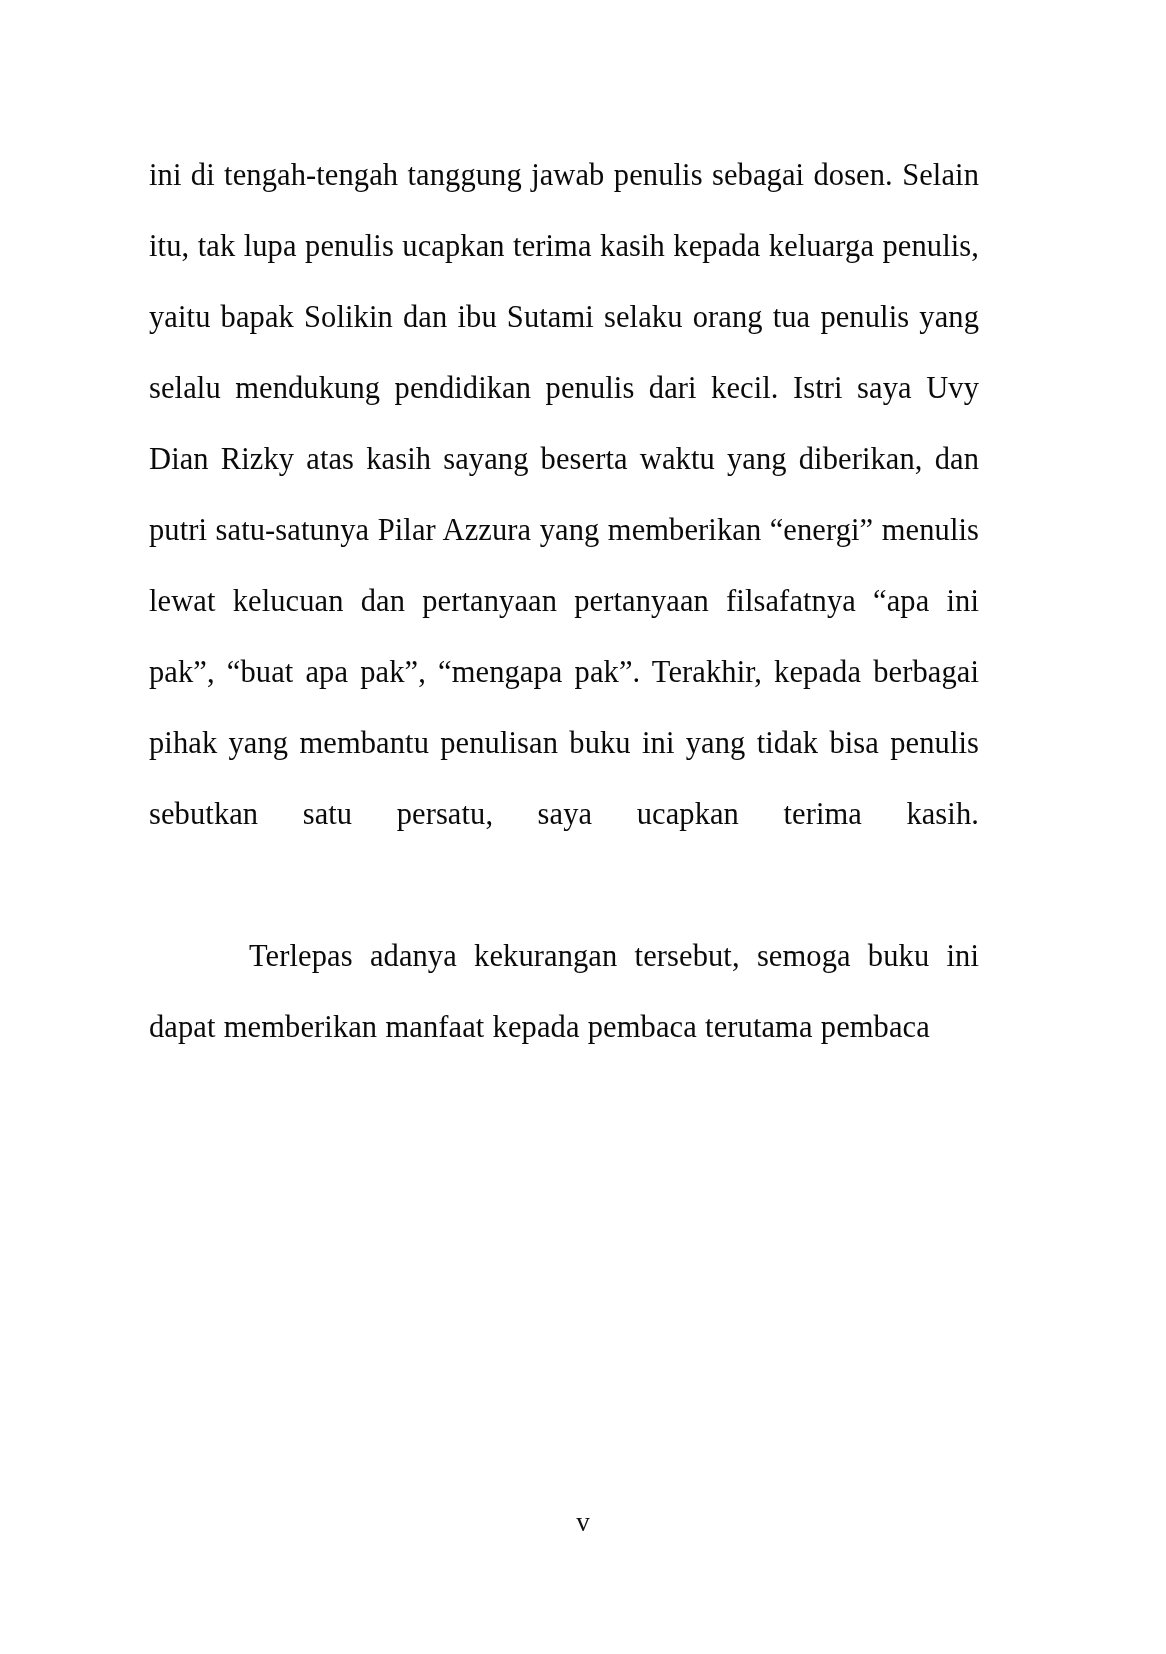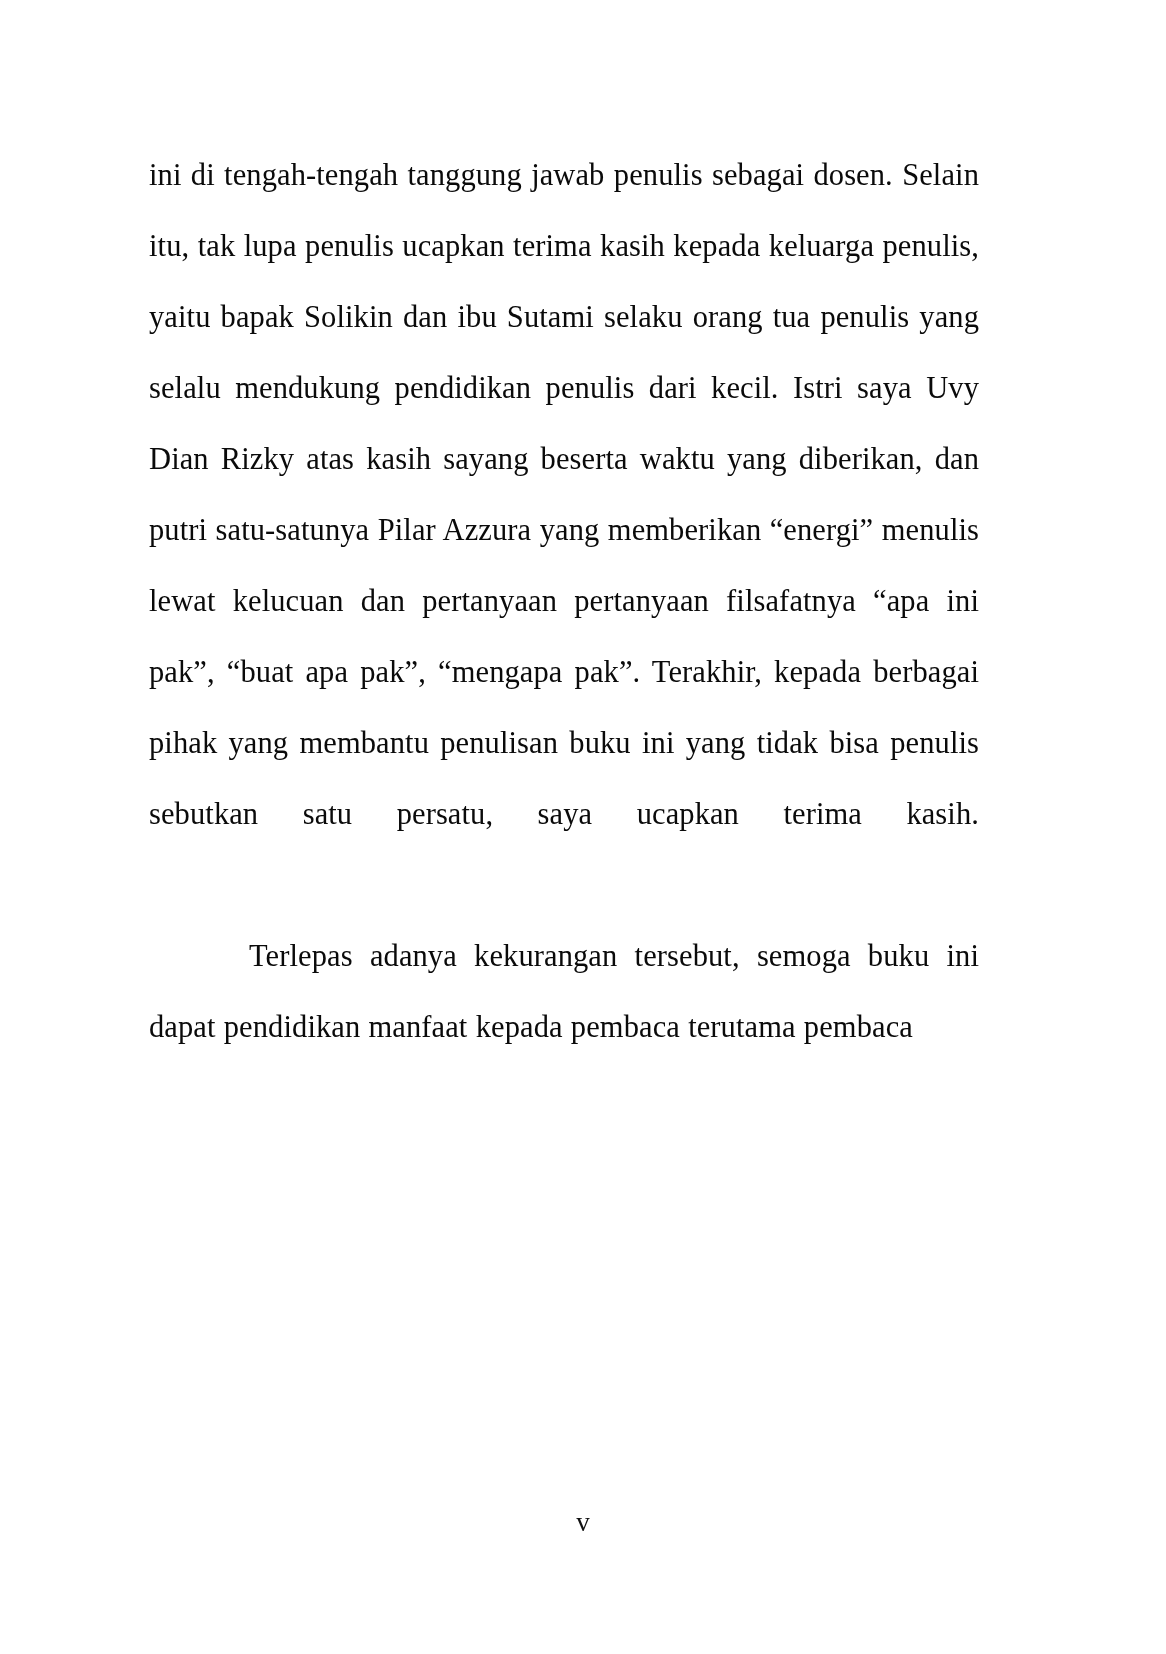--- a/index.html
+++ b/index.html
@@ -65,19 +65,19 @@
 </head>
 <body>
 
 <div class="page">
 
   <div class="text-block">
 
     <p class="para">ini di tengah-tengah tanggung jawab penulis sebagai dosen. Selain itu, tak lupa penulis ucapkan terima kasih  kepada keluarga penulis, yaitu  bapak Solikin dan ibu Sutami selaku orang tua penulis yang selalu mendukung pendidikan penulis dari kecil. Istri saya Uvy Dian Rizky atas kasih sayang beserta waktu yang diberikan, dan putri satu-satunya Pilar Azzura yang memberikan “energi” menulis lewat kelucuan dan pertanyaan pertanyaan filsafatnya “apa ini pak”, “buat apa pak”, “mengapa pak”. Terakhir, kepada berbagai pihak yang membantu penulisan buku ini yang tidak bisa penulis sebutkan satu persatu, saya ucapkan terima kasih.</p>
 
 
-    <p class="para indented no-stretch">Terlepas adanya kekurangan tersebut, semoga buku ini dapat pendidikan manfaat kepada pembaca terutama pembaca</p>
+    <p class="para indented no-stretch">Terlepas adanya kekurangan tersebut, semoga buku ini dapat memberikan manfaat kepada pembaca terutama pembaca</p>
 
   </div>
 
   <div class="page-number">v</div>
 
 </div>
 
 </body></html>

